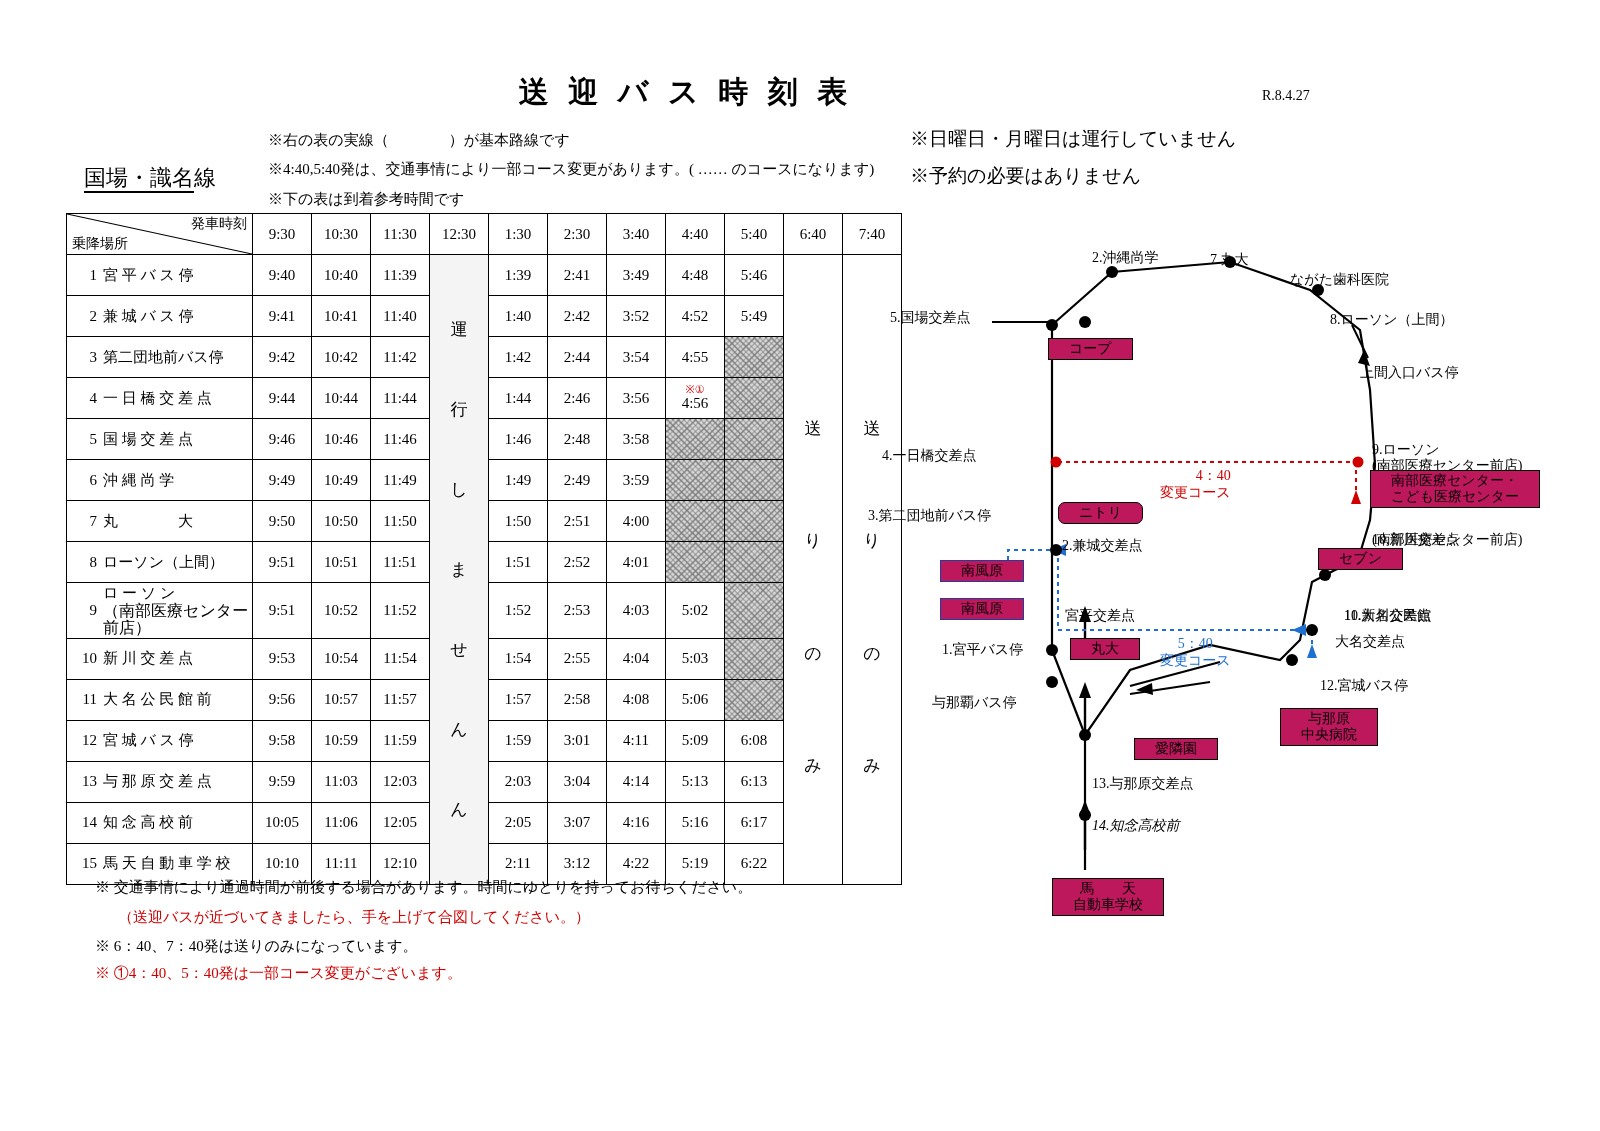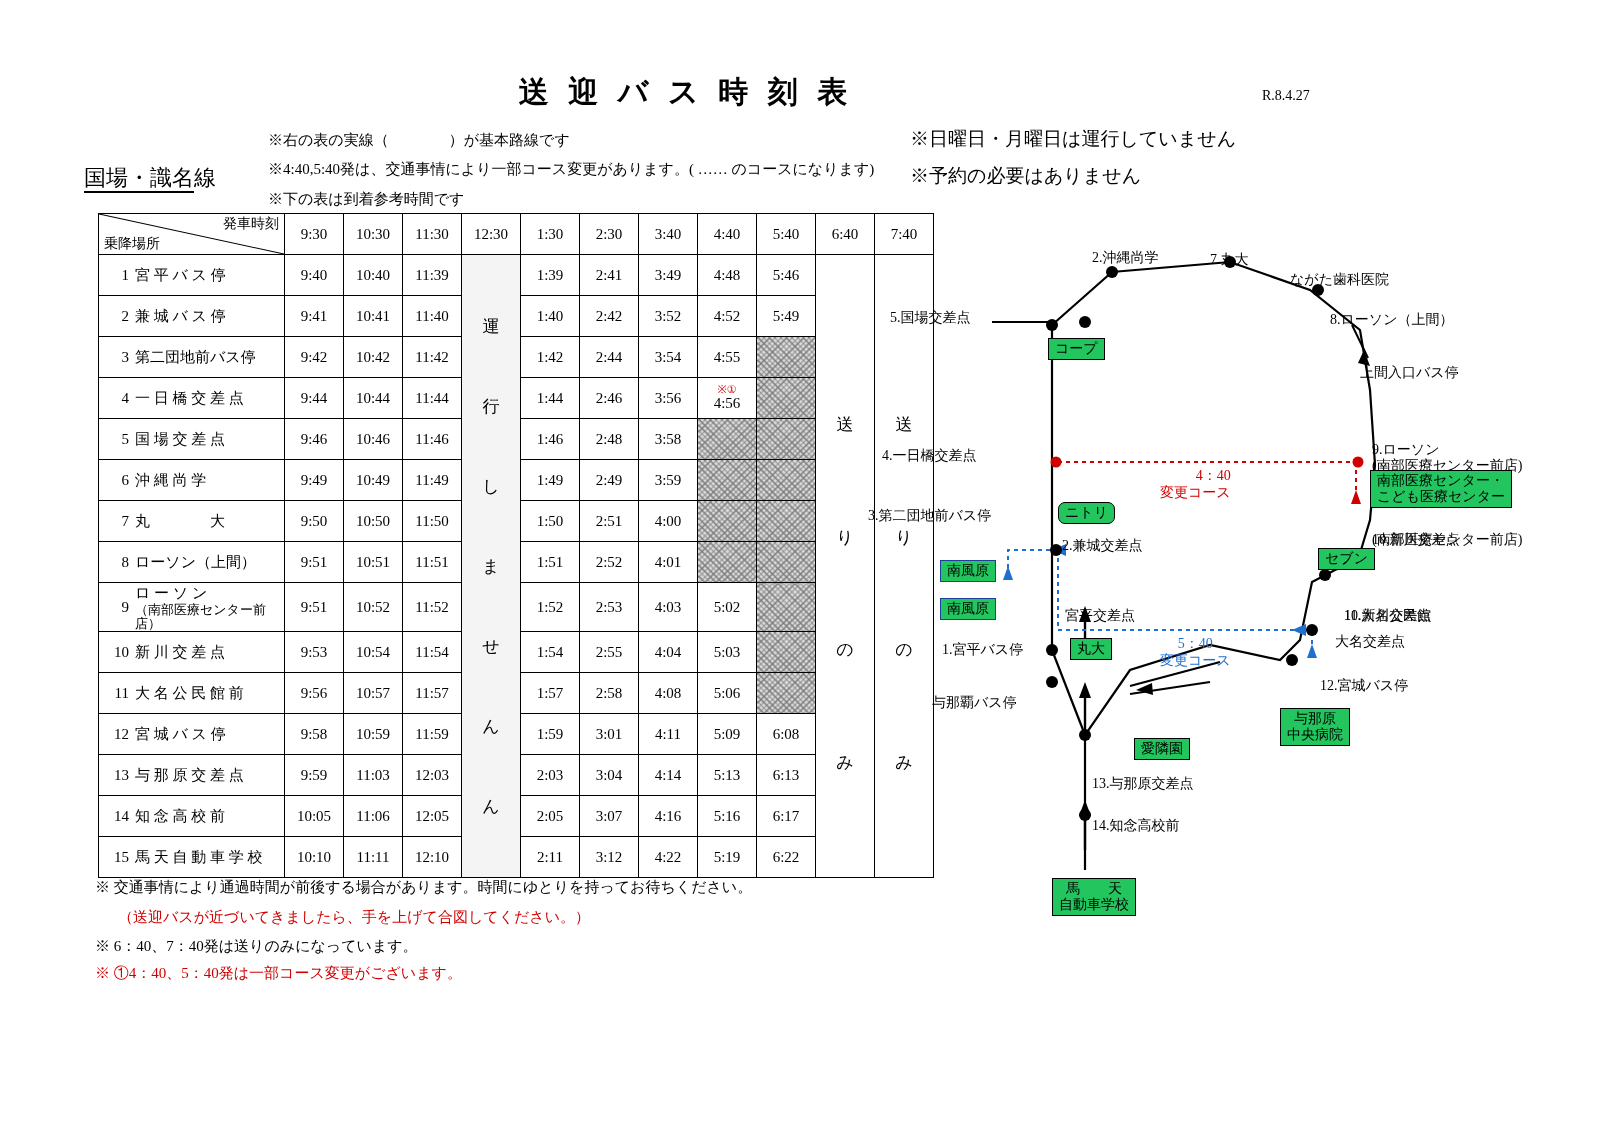--- a/index.html
+++ b/index.html
@@ -26,21 +26,21 @@
   .n2{left:268px;top:160px;}
   .n3{left:268px;top:190px;}
   .r1{left:910px;top:126px;font-size:19px;}
   .r2{left:910px;top:163px;font-size:19px;}
   .line-name{
     position:absolute;left:84px;top:163px;font-size:22px;white-space:nowrap;
   }
   .line-name .ul{border-bottom:2px solid #000;padding-bottom:1px;}
 
   
-  .tbl-wrap{position:absolute;left:98px;top:213px;}
+  .tbl-wrap{position:absolute;left:66px;top:213px;}
   table.timetable{border-collapse:collapse;font-size:15px;}
   table.timetable td,table.timetable th{
     border:1px solid #000;
     text-align:center;
     vertical-align:middle;
     height:38px;
     font-weight:normal;
   }
   .col-stop{width:178px;text-align:left;padding-left:6px;}
   .col-time{width:56px;}
@@ -48,21 +48,21 @@
     position:relative;width:178px;height:38px;padding:0;overflow:hidden;
   }
   .corner .diag{
     position:absolute;left:0;top:0;width:100%;height:100%;
   }
   .corner .lbl-top{position:absolute;right:5px;top:1px;font-size:14px;}
   .corner .lbl-bot{position:absolute;left:5px;bottom:1px;font-size:14px;}
   .stopcell{display:flex;align-items:center;}
   .stopnum{display:inline-block;width:24px;text-align:right;margin-right:6px;}
   .stopname{flex:1;text-align:left;}
-  .stopname small{font-size:13px;letter-spacing:0;display:block;line-height:1.05;font-family:Liberation Serif, serif;}
+  .stopname small{font-size:16px;letter-spacing:0;display:block;line-height:1.05;font-family:Liberation Serif, serif;}
   .hatch{
     background-image:
       repeating-linear-gradient(45deg,#7a7a7a 0 1px,transparent 1px 4px),
       repeating-linear-gradient(-45deg,#7a7a7a 0 1px,transparent 1px 4px);
     background-color:#d8d8d8;
   }
   .mergecell{background:#f4f4f4;}
   .red-note{color:#d00000;font-size:11px;display:block;line-height:1;}
 
   
@@ -72,22 +72,22 @@
   .f3{left:95px;top:937px;}
   .f4{left:95px;top:964px;color:#d00000;}
 
   
   .map{position:absolute;left:880px;top:230px;width:700px;height:700px;}
   .map svg{position:absolute;left:0;top:0;}
   .maplbl{
     position:absolute;font-size:14px;white-space:nowrap;line-height:1.15;
   }
   .boxlbl{
-    position:absolute;border:1px solid #1f3f9f;background:#22c55e;
-    font-size:14px;padding:2px 6px;white-space:nowrap;line-height:1.15;
+    position:absolute;border:1px solid #1f3f9f;background:#be185d;
+    font-size:14px;padding:2px 20px;white-space:nowrap;line-height:1.15;
   }
   .boxlbl.k{border:1px solid #000;}
   .redlbl{position:absolute;color:#d00000;font-size:14px;text-align:center;white-space:nowrap;line-height:1.2;}
   .bluelbl{position:absolute;color:#1f6fd0;font-size:14px;text-align:center;white-space:nowrap;line-height:1.2;}
 </style>
 </head>
 <body>
 
 <div class="page">
 
@@ -479,21 +479,21 @@
     <div class="maplbl" style="left:492px;top:302px;" style2="">(南部医療センター前店)</div>
     <div class="maplbl" style="left:492px;top:302px;">10.新川交差点</div>
     <div class="maplbl" style="left:464px;top:378px;">10.新川交差点</div>
     <div class="maplbl" style="left:464px;top:378px;">11.大名公民館</div>
     <div class="maplbl" style="left:455px;top:404px;">大名交差点</div>
     <div class="maplbl" style="left:440px;top:448px;">12.宮城バス停</div>
     <div class="maplbl" style="left:185px;top:378px;">宮平交差点</div>
     <div class="maplbl" style="left:62px;top:412px;">1.宮平バス停</div>
     <div class="maplbl" style="left:52px;top:465px;">与那覇バス停</div>
     <div class="maplbl" style="left:212px;top:546px;">13.与那原交差点</div>
-    <div class="maplbl" style="left:212px;top:588px;">14.知念高校前</div>
+    <div class="maplbl" style="left:212px;top:588px;font-style:italic;">14.知念高校前</div>
 
     <div class="boxlbl k" style="left:168px;top:108px;">コープ</div>
     <div class="boxlbl k" style="left:178px;top:272px;border-radius:7px;">ニトリ</div>
     <div class="boxlbl" style="left:60px;top:330px;">南風原</div>
     <div class="boxlbl" style="left:60px;top:368px;">南風原</div>
     <div class="boxlbl k" style="left:438px;top:318px;">セブン</div>
     <div class="boxlbl k" style="left:190px;top:408px;">丸大</div>
     <div class="boxlbl k" style="left:254px;top:508px;">愛隣園</div>
     <div class="boxlbl k" style="left:490px;top:240px;white-space:pre-line;">南部医療センター・
 こども医療センター</div>

